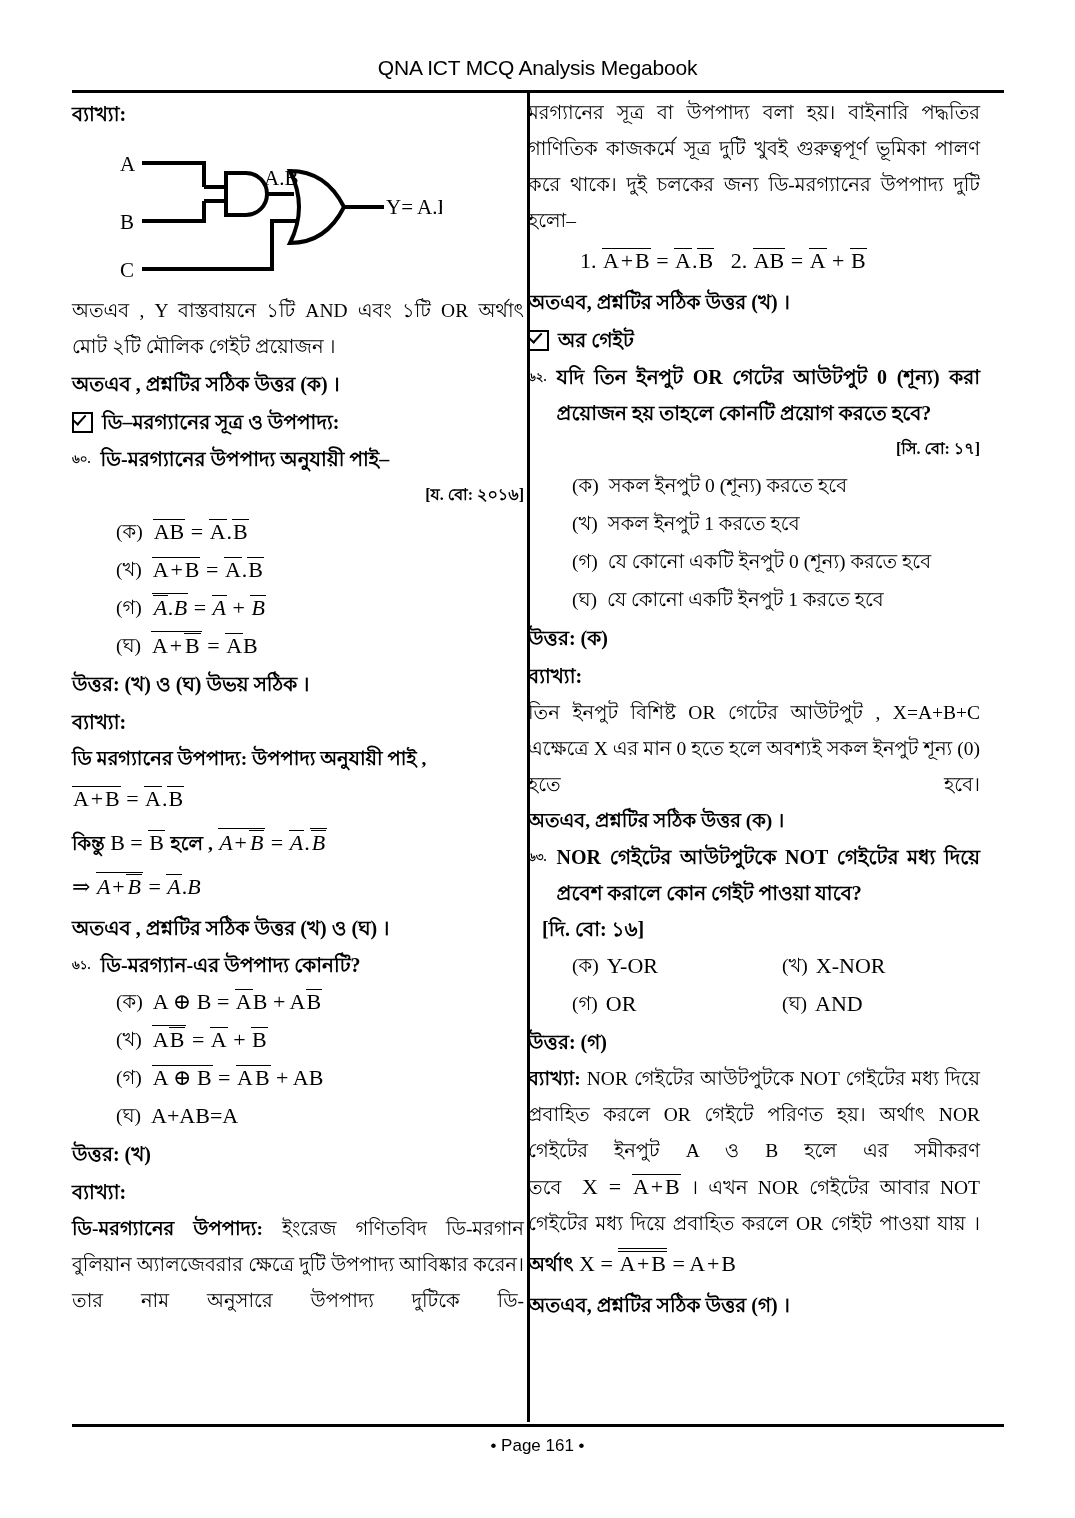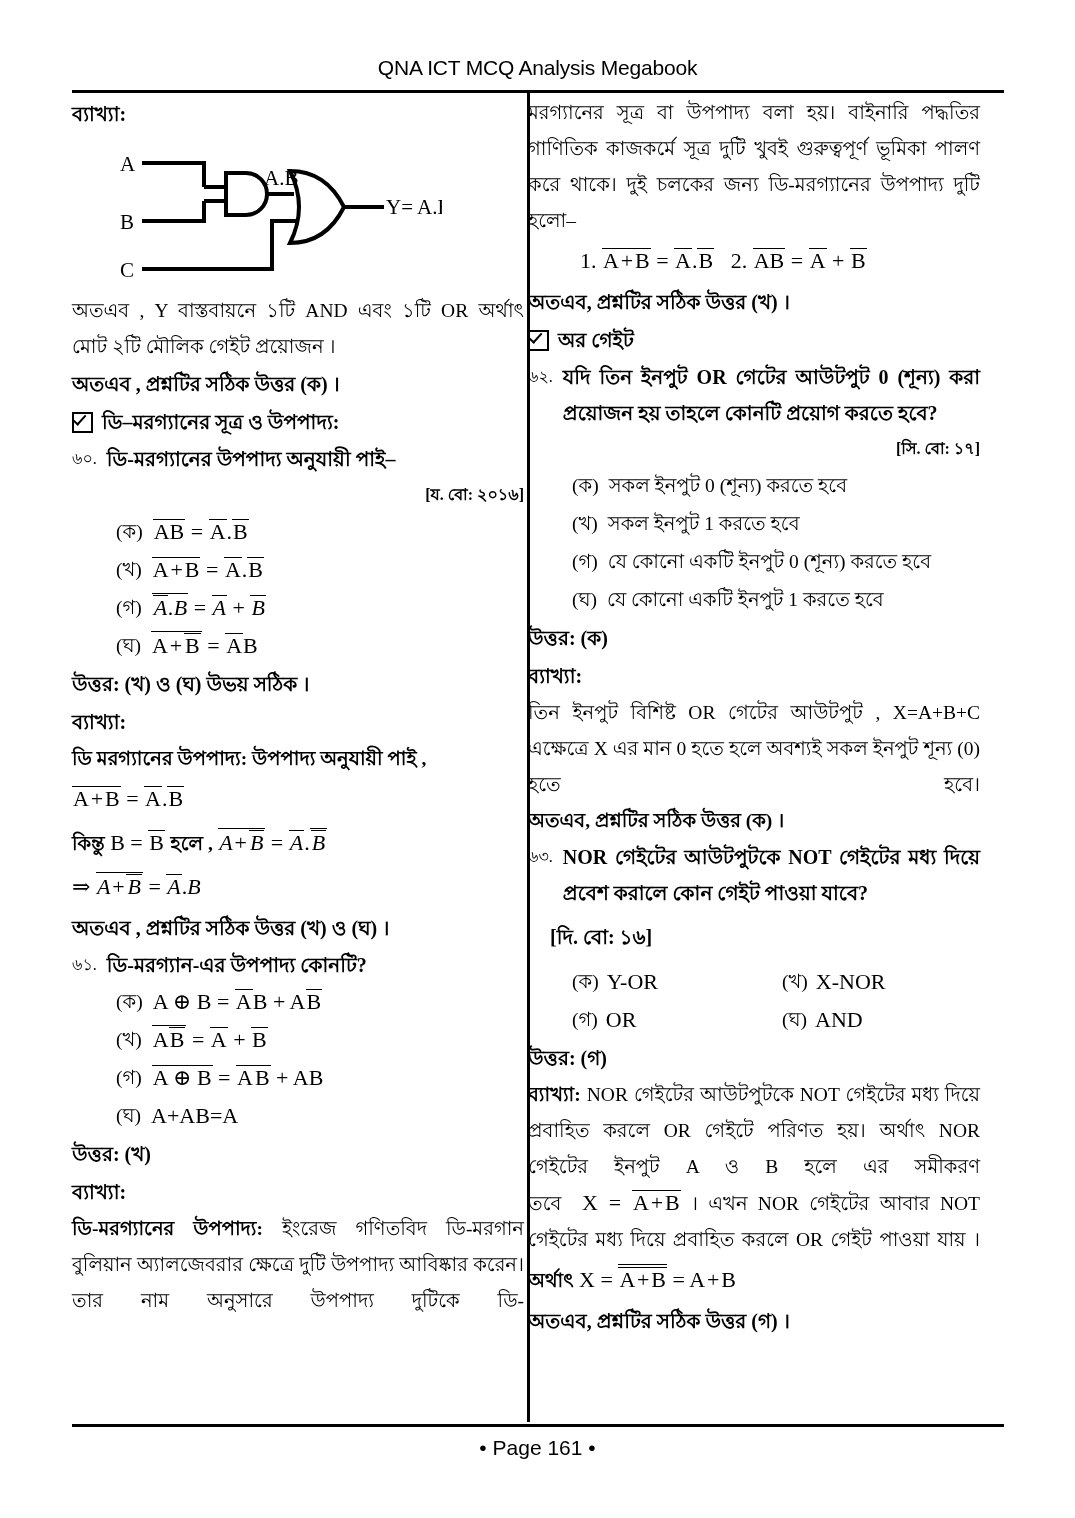--- a/index.html
+++ b/index.html
@@ -50,21 +50,21 @@
     height: 2.5px;
     background: #000;
   }
   .footer {
     position: absolute;
     top: 1436px;
     left: 0;
     width: 1075px;
     text-align: center;
     font-family: "Liberation Sans", "DejaVu Sans", sans-serif;
-    font-size: 21px;
+    font-size: 17px;
   }
   .divider {
     position: absolute;
     top: 92px;
     left: 527px;
     width: 2.5px;
     height: 1330px;
     background: #000;
   }
 
@@ -94,22 +94,22 @@
   .para.jl { text-align-last: justify; }
 
   
   .qrow {
     display: flex;
     align-items: flex-start;
     margin: 0;
   }
   .qnum {
     flex: 0 0 auto;
-    font-weight: normal;
-    font-size: 16px;
+    font-weight: bold;
+    font-size: 12px;
     line-height: 36px;
     padding-right: 10px;
   }
   .qtext {
     flex: 1 1 auto;
     font-weight: bold;
     font-size: 20px;
     line-height: 36px;
     text-align: justify;
     text-align-last: left;
@@ -119,21 +119,21 @@
     font-weight: bold;
     font-size: 16px;
     line-height: 36px;
     margin: 0;
   }
   .board-left {
     text-align: left;
     font-weight: bold;
     font-size: 20px;
     line-height: 36px;
-    margin: 8px;
+    margin: 0;
     padding-left: 14px;
   }
   .opt {
     display: flex;
     align-items: flex-start;
     padding-left: 44px;
     line-height: 38px;
     font-size: 19.5px;
   }
   .opt .lbl {

